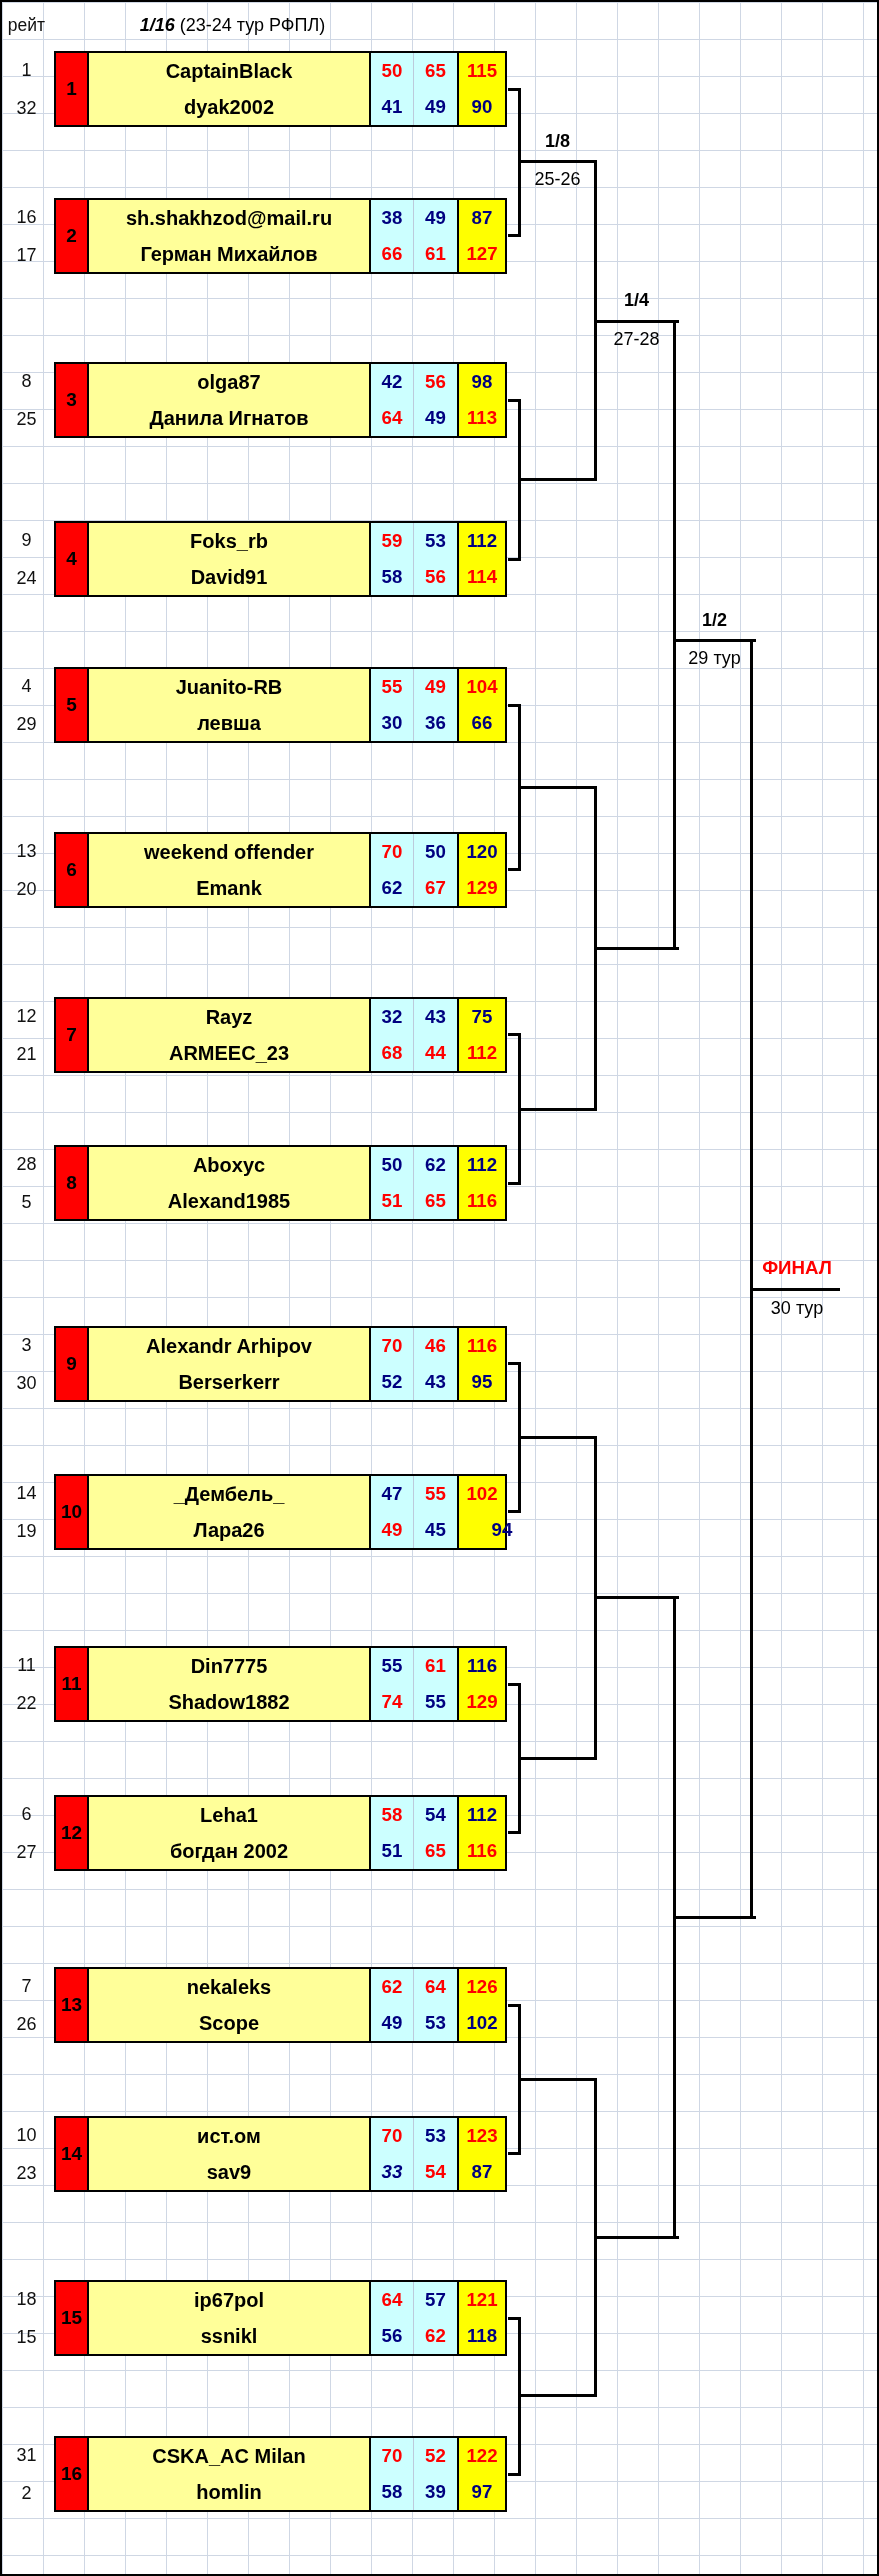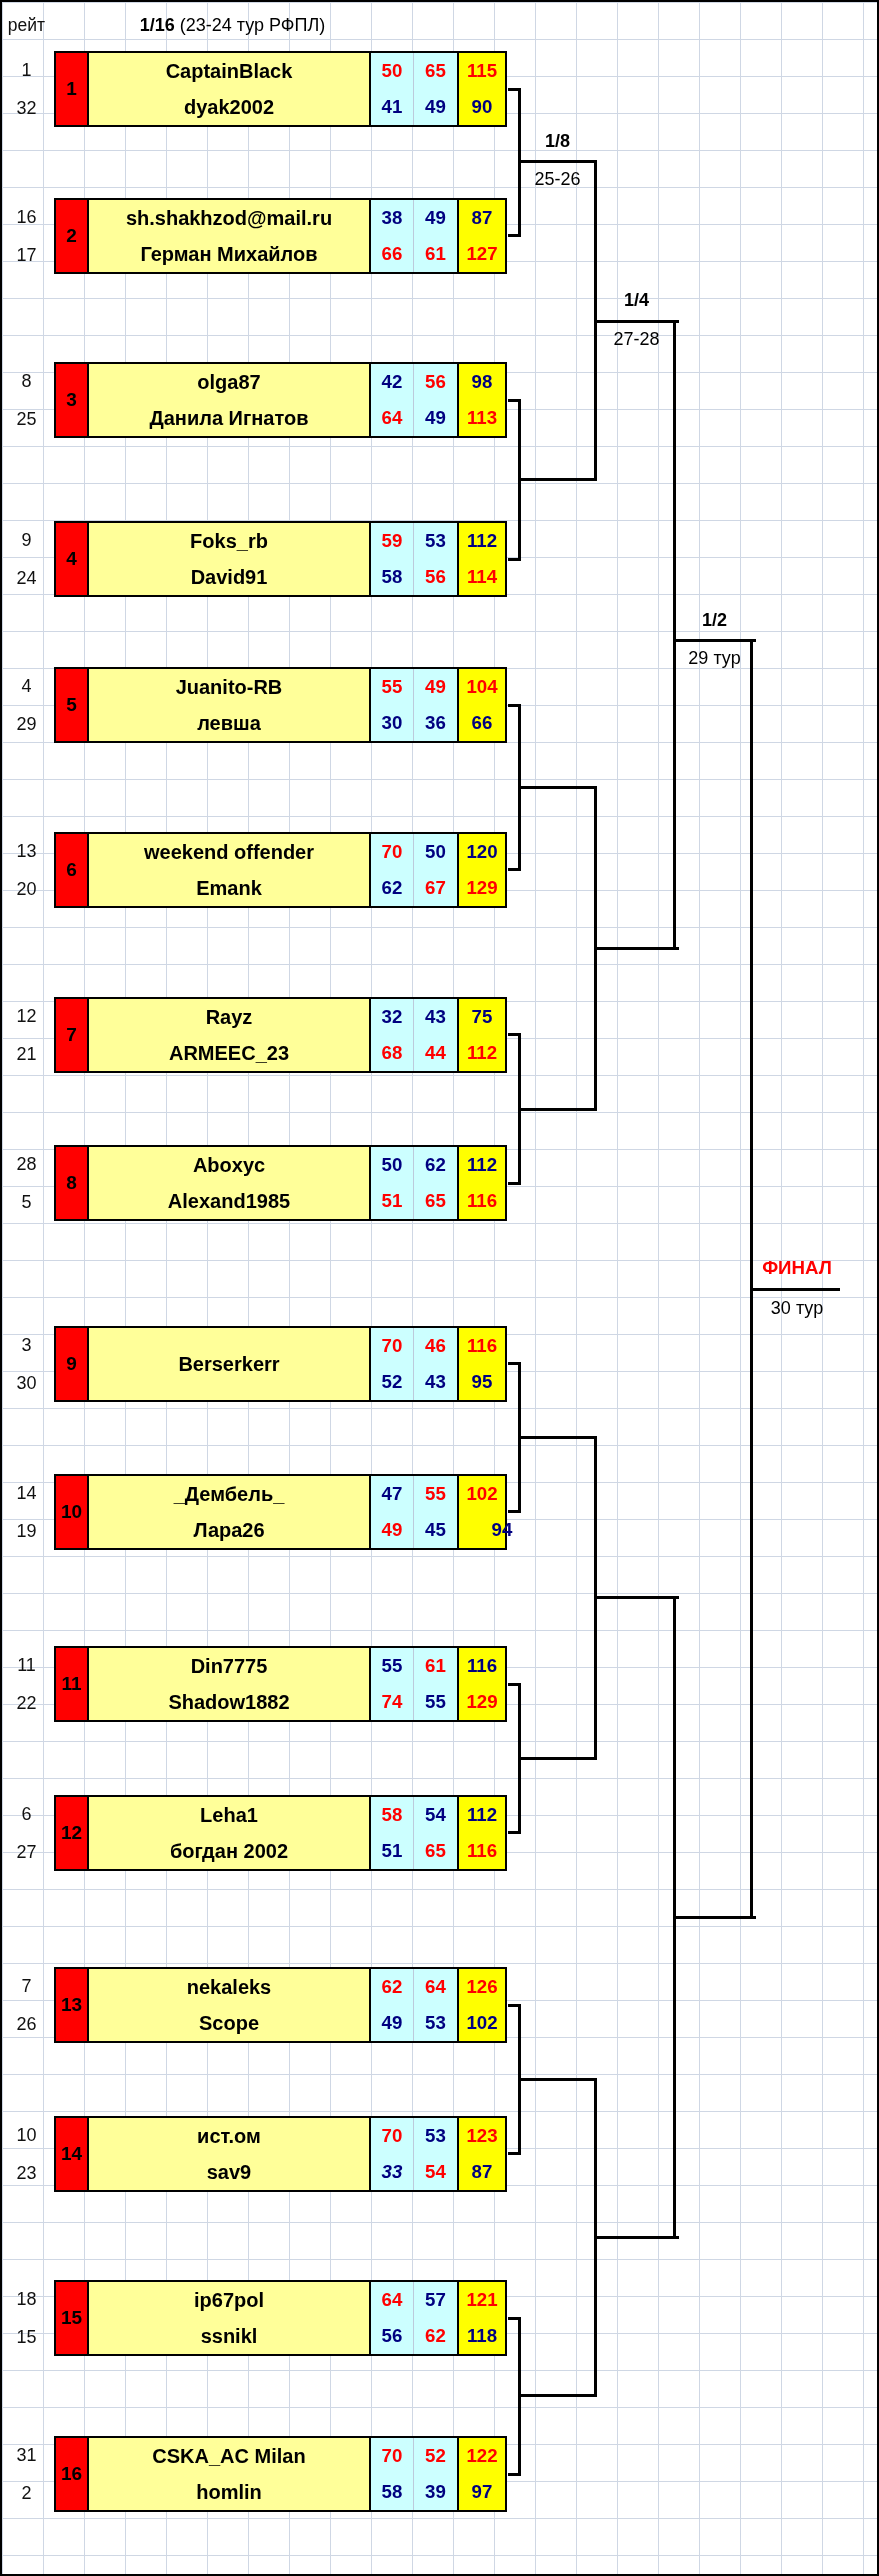--- a/index.html
+++ b/index.html
@@ -13,21 +13,21 @@
       linear-gradient(90deg, #cfd7e4 0.6px, transparent 0.6px);
     background-size:41px 37px;
     border:2.4px solid #000;
     overflow:hidden;
   }
   
   .rating-header { position:absolute; left:0; top:11px; width:49px; height:25px;
     display:flex; align-items:center; justify-content:center; font-size:17.5px; color:#111; }
   .stage-header { position:absolute; left:86px; top:11px; width:289px; height:25px;
     display:flex; align-items:center; justify-content:center; font-size:18px; color:#000; white-space:pre; }
-  .stage-header .b { font-weight:bold; }
+  .stage-header .b { font-weight:bold;font-style:italic; }
   
   .match { position:absolute; left:0; width:879px; height:76px; }
   .rating-col { position:absolute; left:0; top:0; width:49px; height:76px; display:flex; flex-direction:column; }
   .rating { flex:1; display:flex; align-items:center; justify-content:center; font-size:18px; color:#111; }
   .box { position:absolute; left:52px; top:0; width:453px; height:76px;
     border:2.4px solid #000; display:flex; background:#ffff99; }
   .seed { width:33px; background:#ff0000; border-right:2.4px solid #000;
     display:flex; align-items:center; justify-content:center; font-size:19px; font-weight:bold; color:#000; }
   .names { flex:1; display:flex; flex-direction:column;text-align:center; }
   .name { flex:1; display:flex; align-items:center; justify-content:center;
@@ -279,20 +279,21 @@
   </div>
 
   <div class="match" style="top: 1324px;">
     <div class="rating-col">
       <div class="rating">3</div>
       <div class="rating">30</div>
     </div>
     <div class="box">
       <div class="seed">9</div>
       <div class="names">
+        <div class="name">Alexandr Arhipov</div>
         <div class="name">Berserkerr</div>
       </div>
       <div class="legs">
         <div class="legrow">
           <div class="leg l1" style="color: rgb(255, 0, 0);">70</div>
           <div class="leg l2" style="color: rgb(255, 0, 0);">46</div>
         </div>
         <div class="legrow">
           <div class="leg l1" style="color: rgb(0, 0, 128);">52</div>
           <div class="leg l2" style="color: rgb(0, 0, 128);">43</div>

